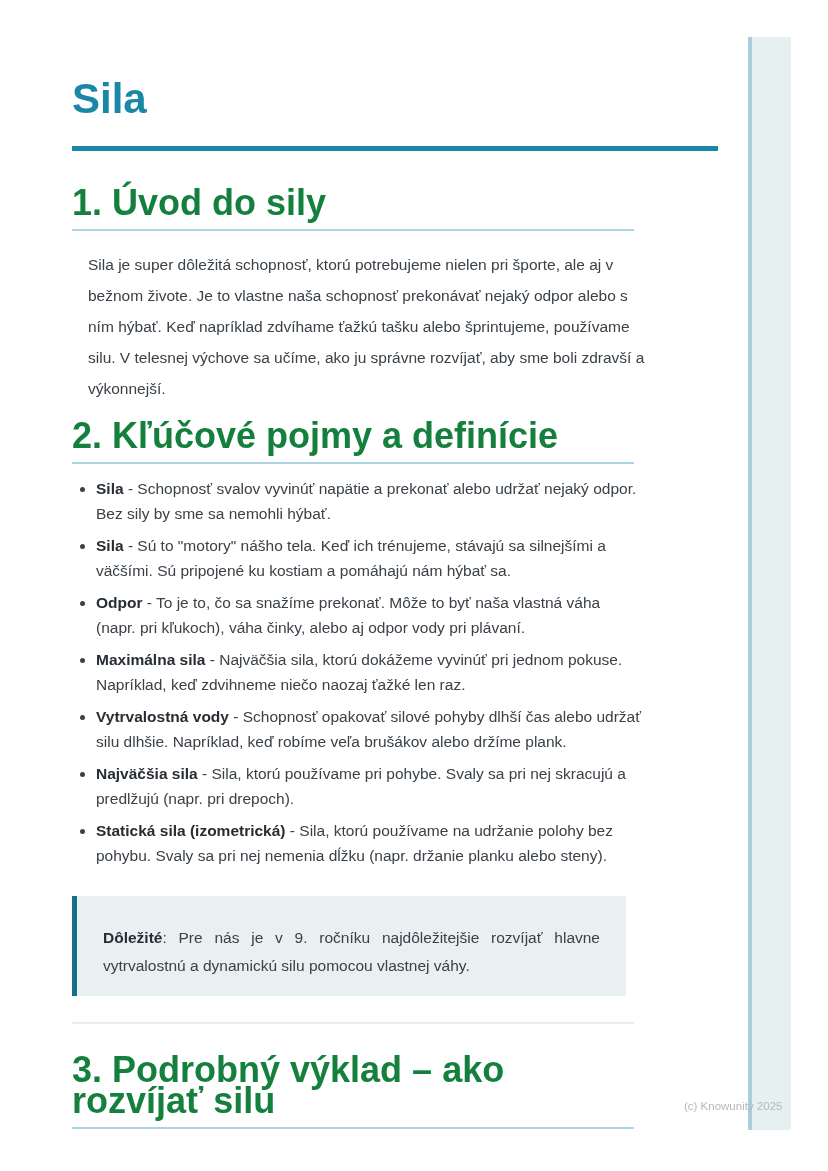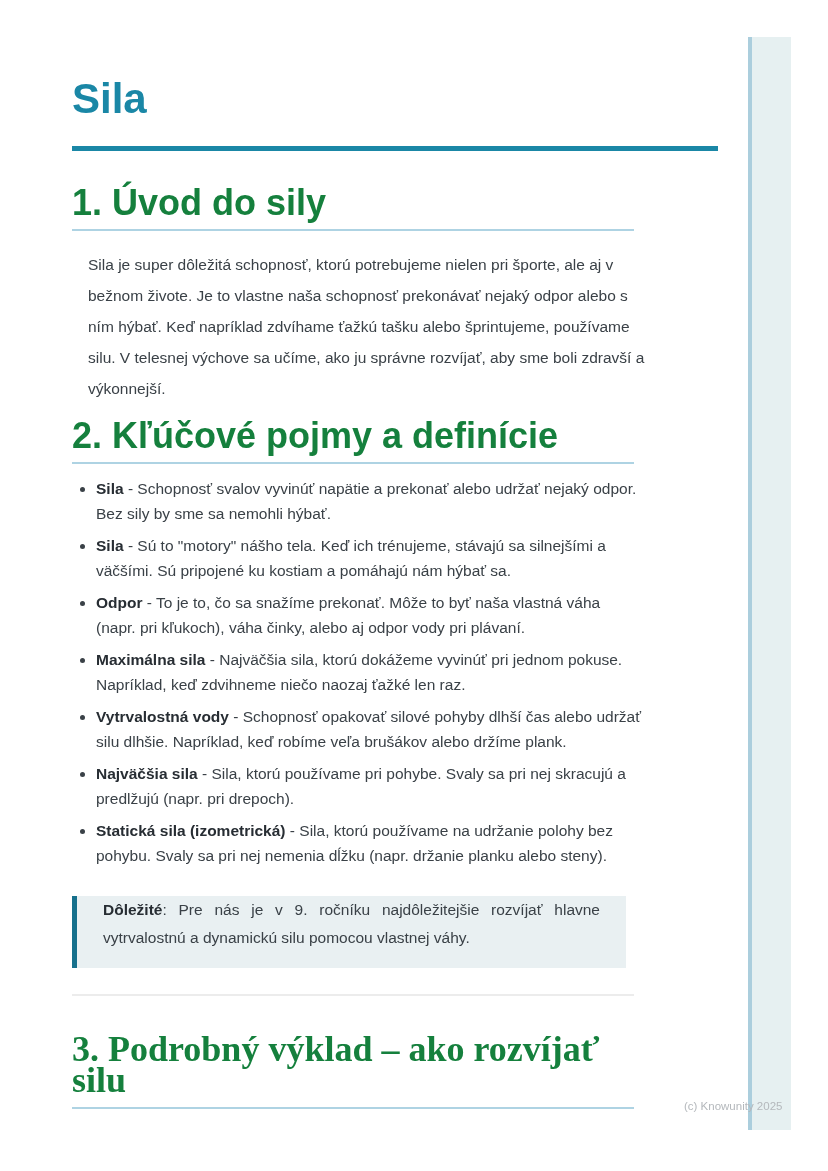--- a/index.html
+++ b/index.html
@@ -49,21 +49,21 @@
     margin-top: 36px;
     width: 562px;
     font-size: 36px;
     line-height: 31px;
     font-weight: 700;
     color: #15803d;
     padding-bottom: 11px;
     border-bottom: 2px solid #aed3e3;
   }
   h2.section-heading.second { margin-top: 16px; }
-  h2.section-heading.third  { margin-top: 38px; font-family: Liberation Serif, serif; }
+  h2.section-heading.third  { margin-top: 30px; }
   .body-par {
     margin: 16px;
     margin-top: 18px;
     width: 566px;
     font-size: 15.5px;
     line-height: 31px;
     color: #3a4147;
   }
   .intro-line {
     margin: 0;
@@ -87,21 +87,21 @@
     color: #3a4147;
   }
   ul.term-list li:last-child { margin-bottom: 8px; }
   .term { font-weight: 700; color: #272d33; }
   .callout {
     margin-top: 28px;
     box-sizing: border-box;
     width: 554px;
     background: #e9f0f2;
     border-left: 5px solid #16708c;
-    padding: 0 26px 16px 26px;
+    padding: 28px 26px 16px 26px;
   }
   .callout-text {
     margin: 0;
     font-size: 15.5px;
     line-height: 28px;
     text-align: justify;
     color: #3a4147;
   }
   .callout-label { font-weight: 700; color: #272d33; }
   .soft-divider {

